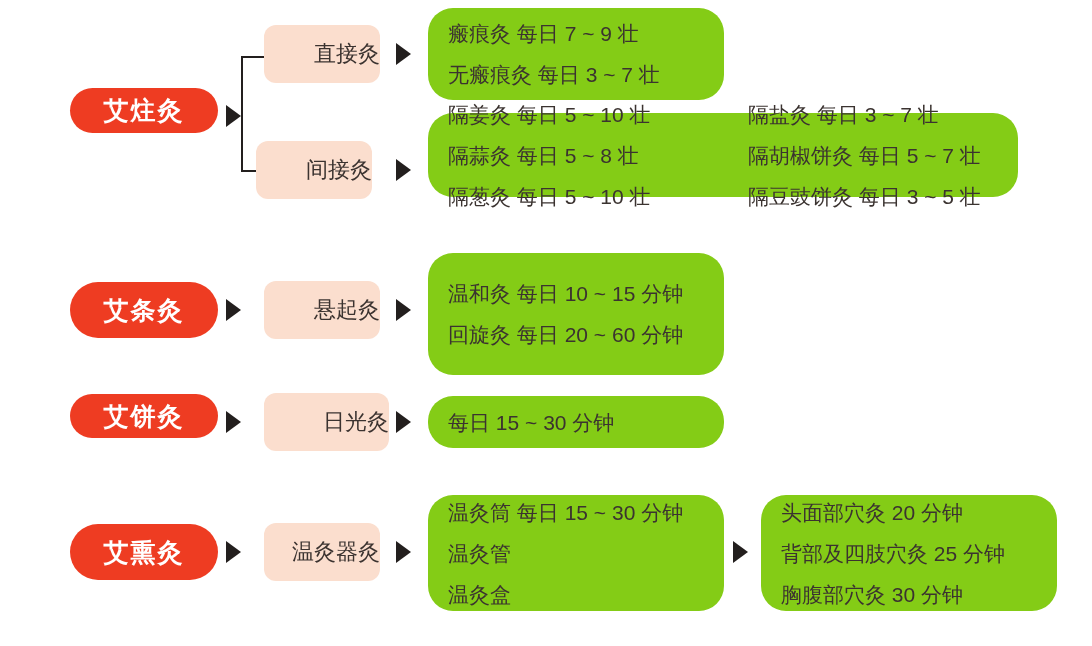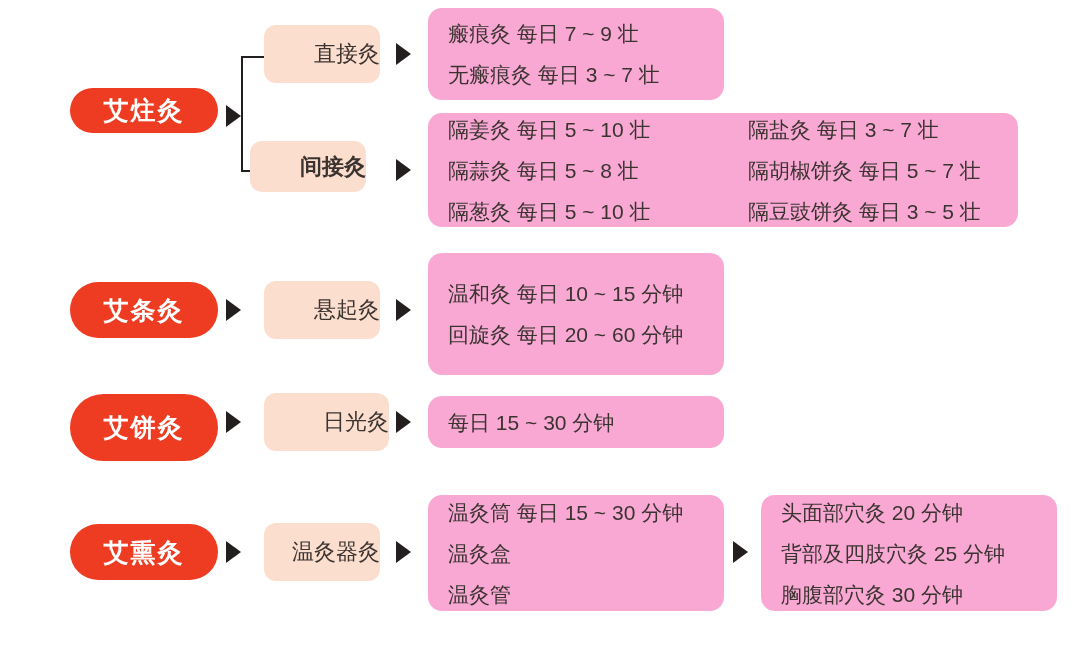--- a/index.html
+++ b/index.html
@@ -55,22 +55,22 @@
   .chip-label {
     color: #3b3330;
     font-size: 22px;
     line-height: 1;
     white-space: nowrap;
   }
 
   
   .panel {
     position: absolute;
-    background: #f9a8d4;
-    border-radius: 14px;
+    background: #84cc16;
+    border-radius: 25px;
     box-sizing: border-box;
     display: flex;
     flex-direction: row;
   }
   .panel-col {
     display: flex;
     flex-direction: column;
     justify-content: center;
   }
   .panel-line {
@@ -116,25 +116,25 @@
     <span class="chip-label">直接灸</span>
   </div>
   <div class="arrow" style="left:396px; top:43px;"></div>
   <div class="panel" style="left:428px; top:8px; width:296px; height:92px; padding:0 0 0 20px;">
     <div class="panel-col">
       <div class="panel-line">瘢痕灸 每日 7 ~ 9 壮</div>
       <div class="panel-line">无瘢痕灸 每日 3 ~ 7 壮</div>
     </div>
   </div>
 
-  <div class="chip" style="left:250px; top:141px; width:116px; height:51px;font-weight:bold;">
+  <div class="chip" style="left:256px; top:141px; width:116px; height:58px;">
     <span class="chip-label">间接灸</span>
   </div>
   <div class="arrow" style="left:396px; top:159px;"></div>
-  <div class="panel" style="left:428px; top:113px; width:590px; height:114px; padding:0 0 0 20px;">
+  <div class="panel" style="left:428px; top:113px; width:590px; height:84px; padding:0 0 0 20px;">
     <div class="panel-col" style="width:300px;">
       <div class="panel-line">隔姜灸 每日 5 ~ 10 壮</div>
       <div class="panel-line">隔蒜灸 每日 5 ~ 8 壮</div>
       <div class="panel-line">隔葱灸 每日 5 ~ 10 壮</div>
     </div>
     <div class="panel-col">
       <div class="panel-line">隔盐灸 每日 3 ~ 7 壮</div>
       <div class="panel-line">隔胡椒饼灸 每日 5 ~ 7 壮</div>
       <div class="panel-line">隔豆豉饼灸 每日 3 ~ 5 壮</div>
     </div>
@@ -149,21 +149,21 @@
     <span class="chip-label">悬起灸</span>
   </div>
   <div class="arrow" style="left:396px; top:299px;"></div>
   <div class="panel" style="left:428px; top:253px; width:296px; height:122px; padding:0 0 0 20px;">
     <div class="panel-col">
       <div class="panel-line">温和灸 每日 10 ~ 15 分钟</div>
       <div class="panel-line">回旋灸 每日 20 ~ 60 分钟</div>
     </div>
   </div>
 
-  <div class="pill" style="left:70px; top:394px; width:148px; height:67px;">
+  <div class="pill" style="left:70px; top:394px; width:148px; height:44px;">
     <span class="pill-label">艾饼灸</span>
   </div>
   <div class="arrow" style="left:226px; top:411px;"></div>
 
   <div class="chip" style="left:264px; top:393px; width:125px; height:58px;">
     <span class="chip-label">日光灸</span>
   </div>
   <div class="arrow" style="left:396px; top:411px;"></div>
   <div class="panel" style="left:428px; top:396px; width:296px; height:52px; padding:0 0 0 20px;">
     <div class="panel-col">
@@ -177,22 +177,22 @@
   <div class="arrow" style="left:226px; top:541px;"></div>
 
   <div class="chip" style="left:264px; top:523px; width:116px; height:58px;">
     <span class="chip-label">温灸器灸</span>
   </div>
   <div class="arrow" style="left:396px; top:541px;"></div>
 
   <div class="panel" style="left:428px; top:495px; width:296px; height:116px; padding:0 0 0 20px;">
     <div class="panel-col">
       <div class="panel-line">温灸筒 每日 15 ~ 30 分钟</div>
+      <div class="panel-line">温灸管</div>
       <div class="panel-line">温灸盒</div>
-      <div class="panel-line">温灸管</div>
     </div>
   </div>
 
   <div class="arrow" style="left:733px; top:541px;"></div>
 
   <div class="panel" style="left:761px; top:495px; width:296px; height:116px; padding:0 0 0 20px;">
     <div class="panel-col">
       <div class="panel-line">头面部穴灸 20 分钟</div>
       <div class="panel-line">背部及四肢穴灸 25 分钟</div>
       <div class="panel-line">胸腹部穴灸 30 分钟</div>

